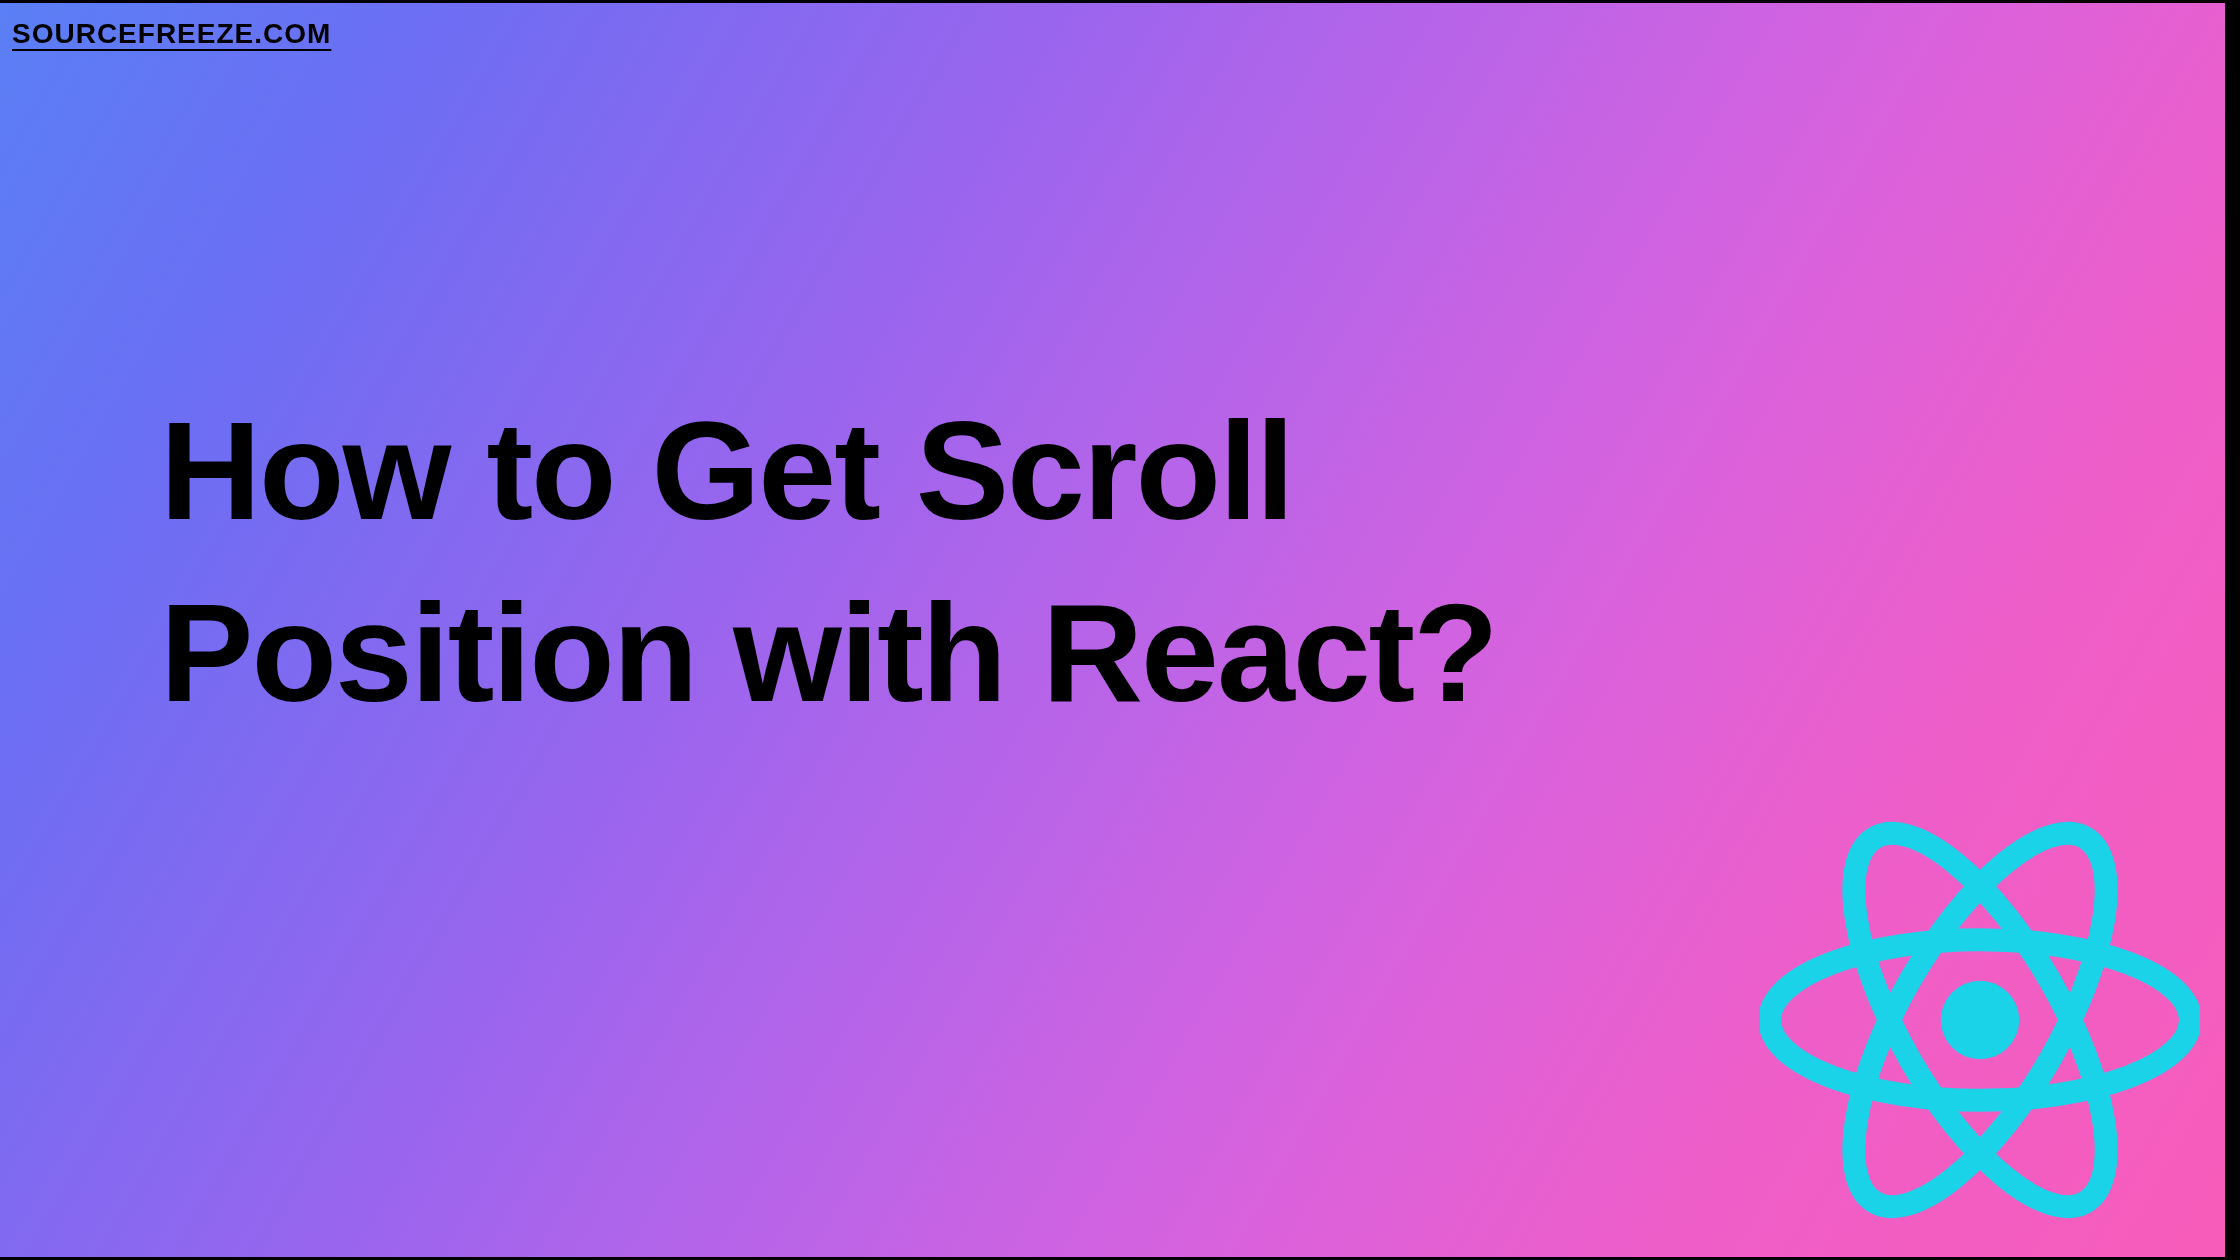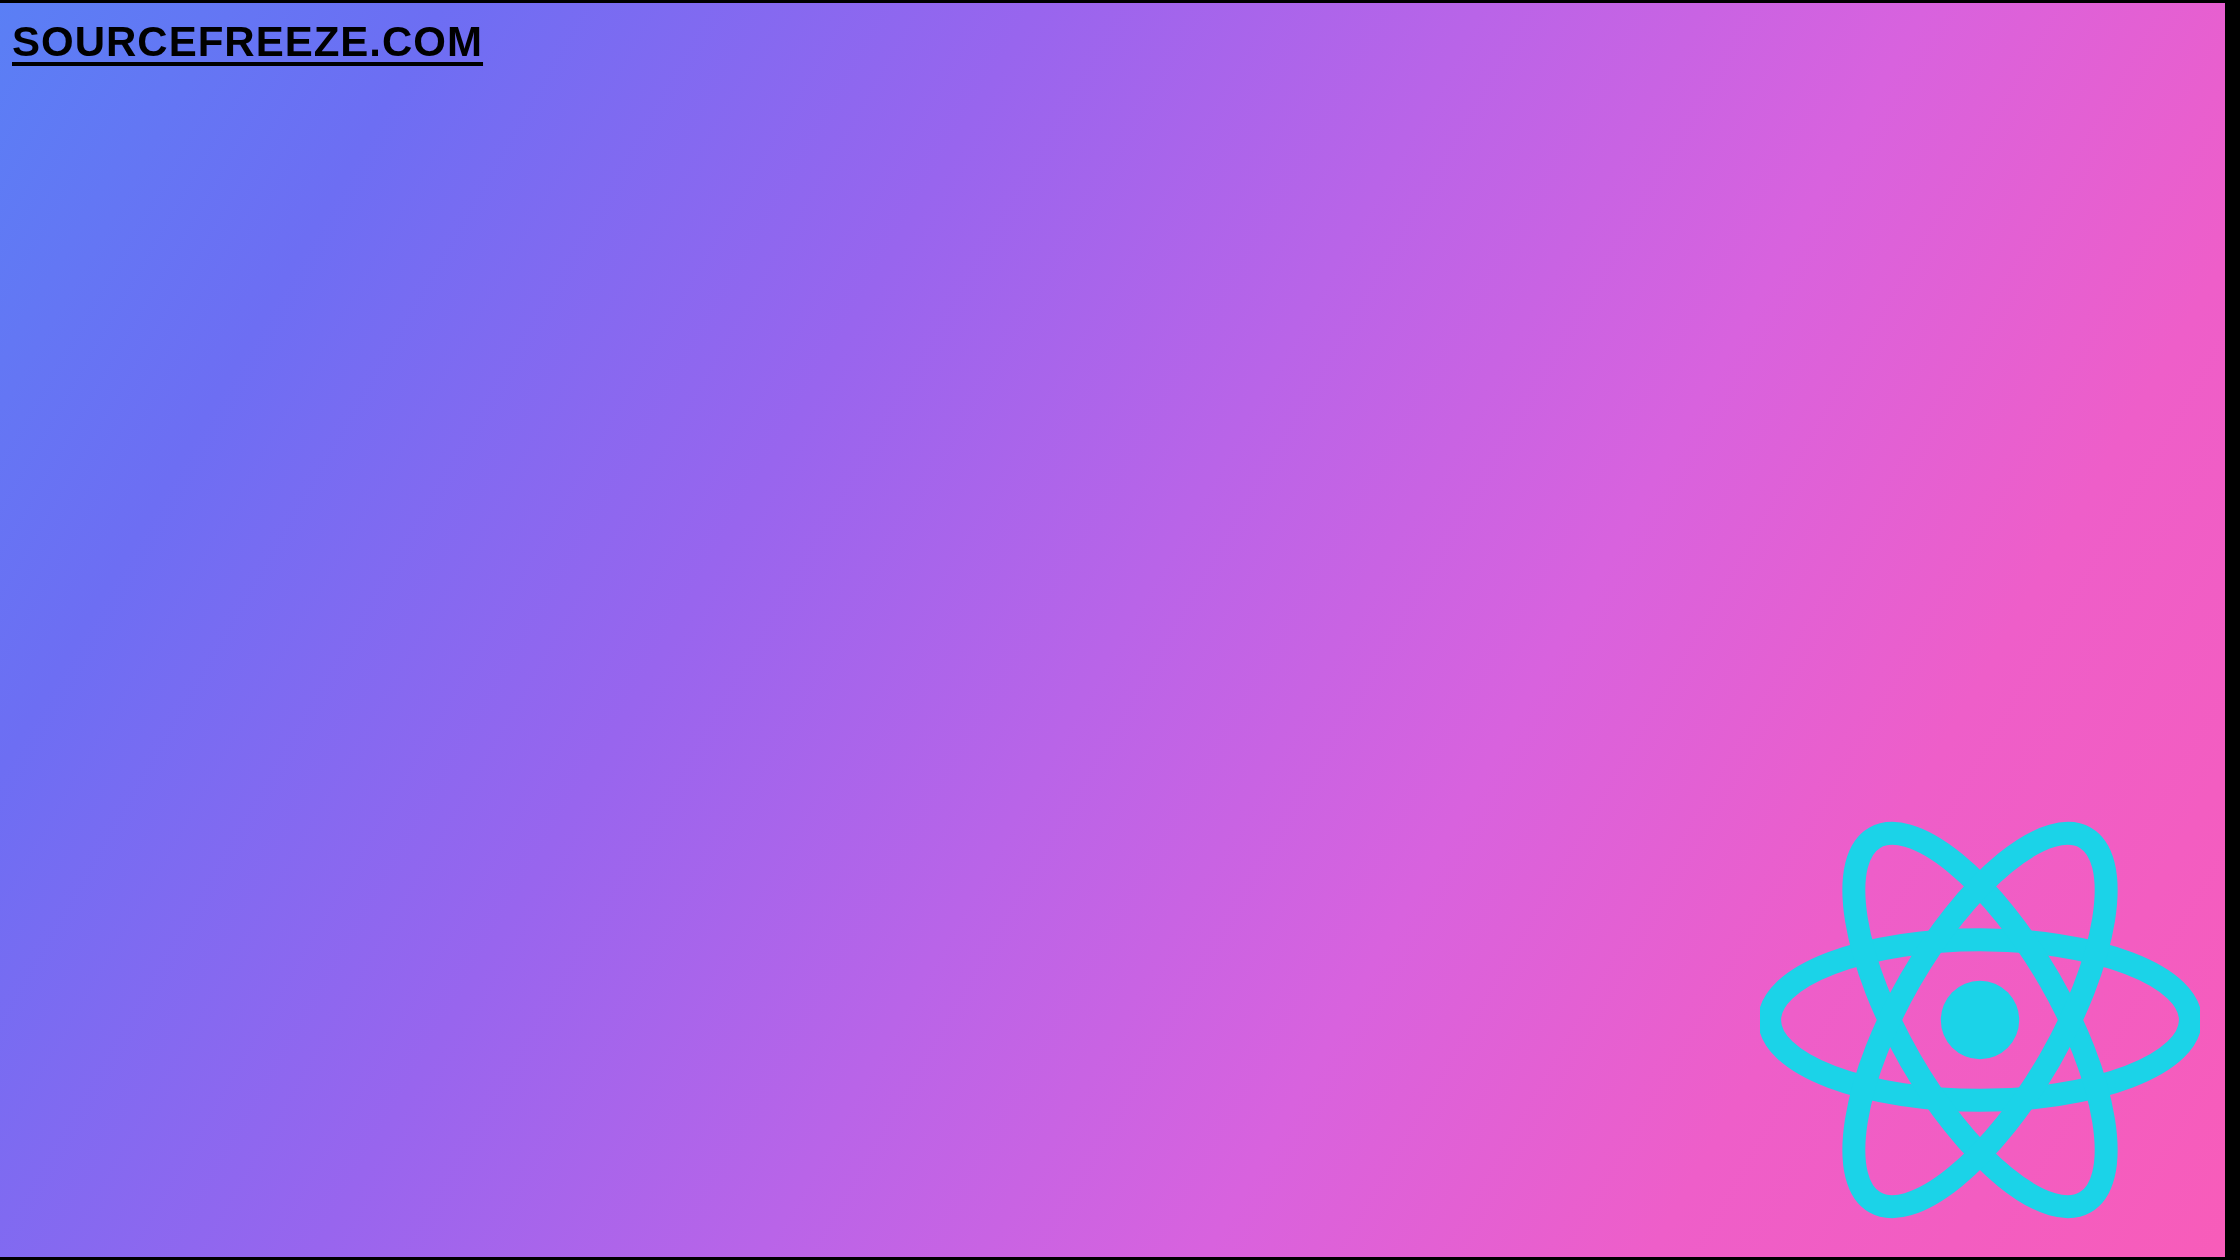--- a/index.html
+++ b/index.html
@@ -17,21 +17,21 @@
       width: 2240px;
       height: 1260px;
       position: relative;
       background: linear-gradient(120deg, #5a7ff5 0%, #6d6ef3 15%, #9865ee 35%, #b964e8 50%, #d862de 65%, #ee5ec9 80%, #f85cb9 100%);
     }
     .site-label {
       position: absolute;
       top: 18px;
       left: 12px;
       font-family: Arial, sans-serif;
-      font-size: 42px;
+      font-size: 28px;
       font-weight: 900;
       letter-spacing: 1px;
       color: #000;
       text-decoration: underline;
       text-underline-offset: 6px;
     }
     .title-container {
       position: absolute;
       top: 380px;
       left: 160px;
@@ -83,20 +83,24 @@
 </head>
 <body>
 
 <div class="banner">
   <div class="black-bar-top"></div>
   <div class="black-bar-bottom"></div>
   <div class="vertical-border"></div>
 
   <div class="site-label">SOURCEFREEZE.COM</div>
 
+  <div class="title-container">
+    <div class="article-title">How to Get Scroll</div>
+    <div class="article-title">Position with React?</div>
+  </div>
 
   <div class="react-logo">
     <svg viewBox="-11.5 -10.23174 23 20.46348" xmlns="http://www.w3.org/2000/svg">
       <circle cx="0" cy="0" r="2.05" fill="#1bd3e8"></circle>
       <g stroke="#1bd3e8" stroke-width="1.2" fill="none">
         <ellipse rx="11" ry="4.2"></ellipse>
         <ellipse rx="11" ry="4.2" transform="rotate(60)"></ellipse>
         <ellipse rx="11" ry="4.2" transform="rotate(120)"></ellipse>
       </g>
     </svg>

